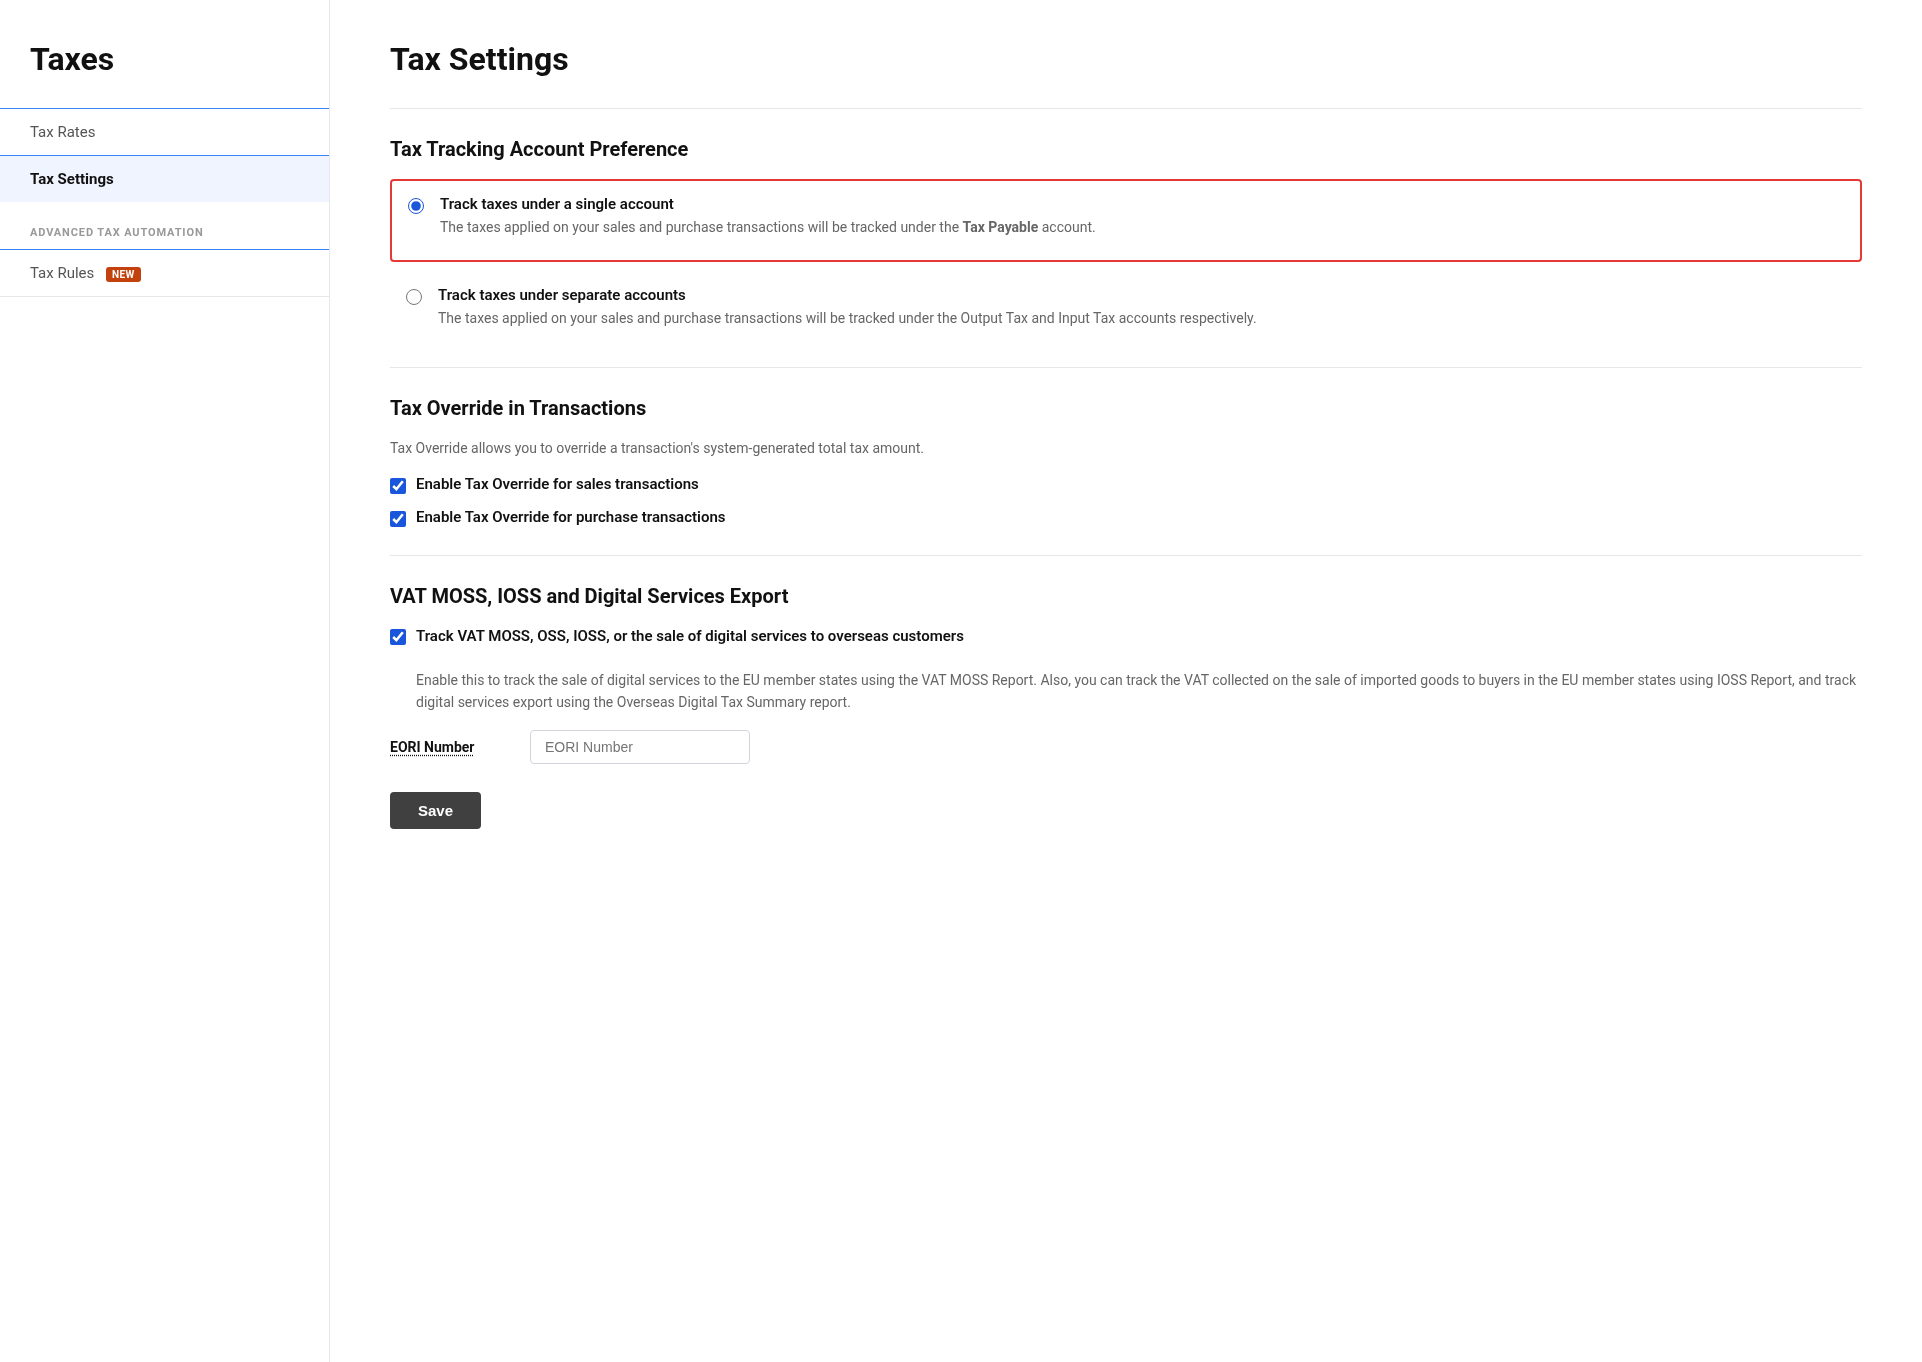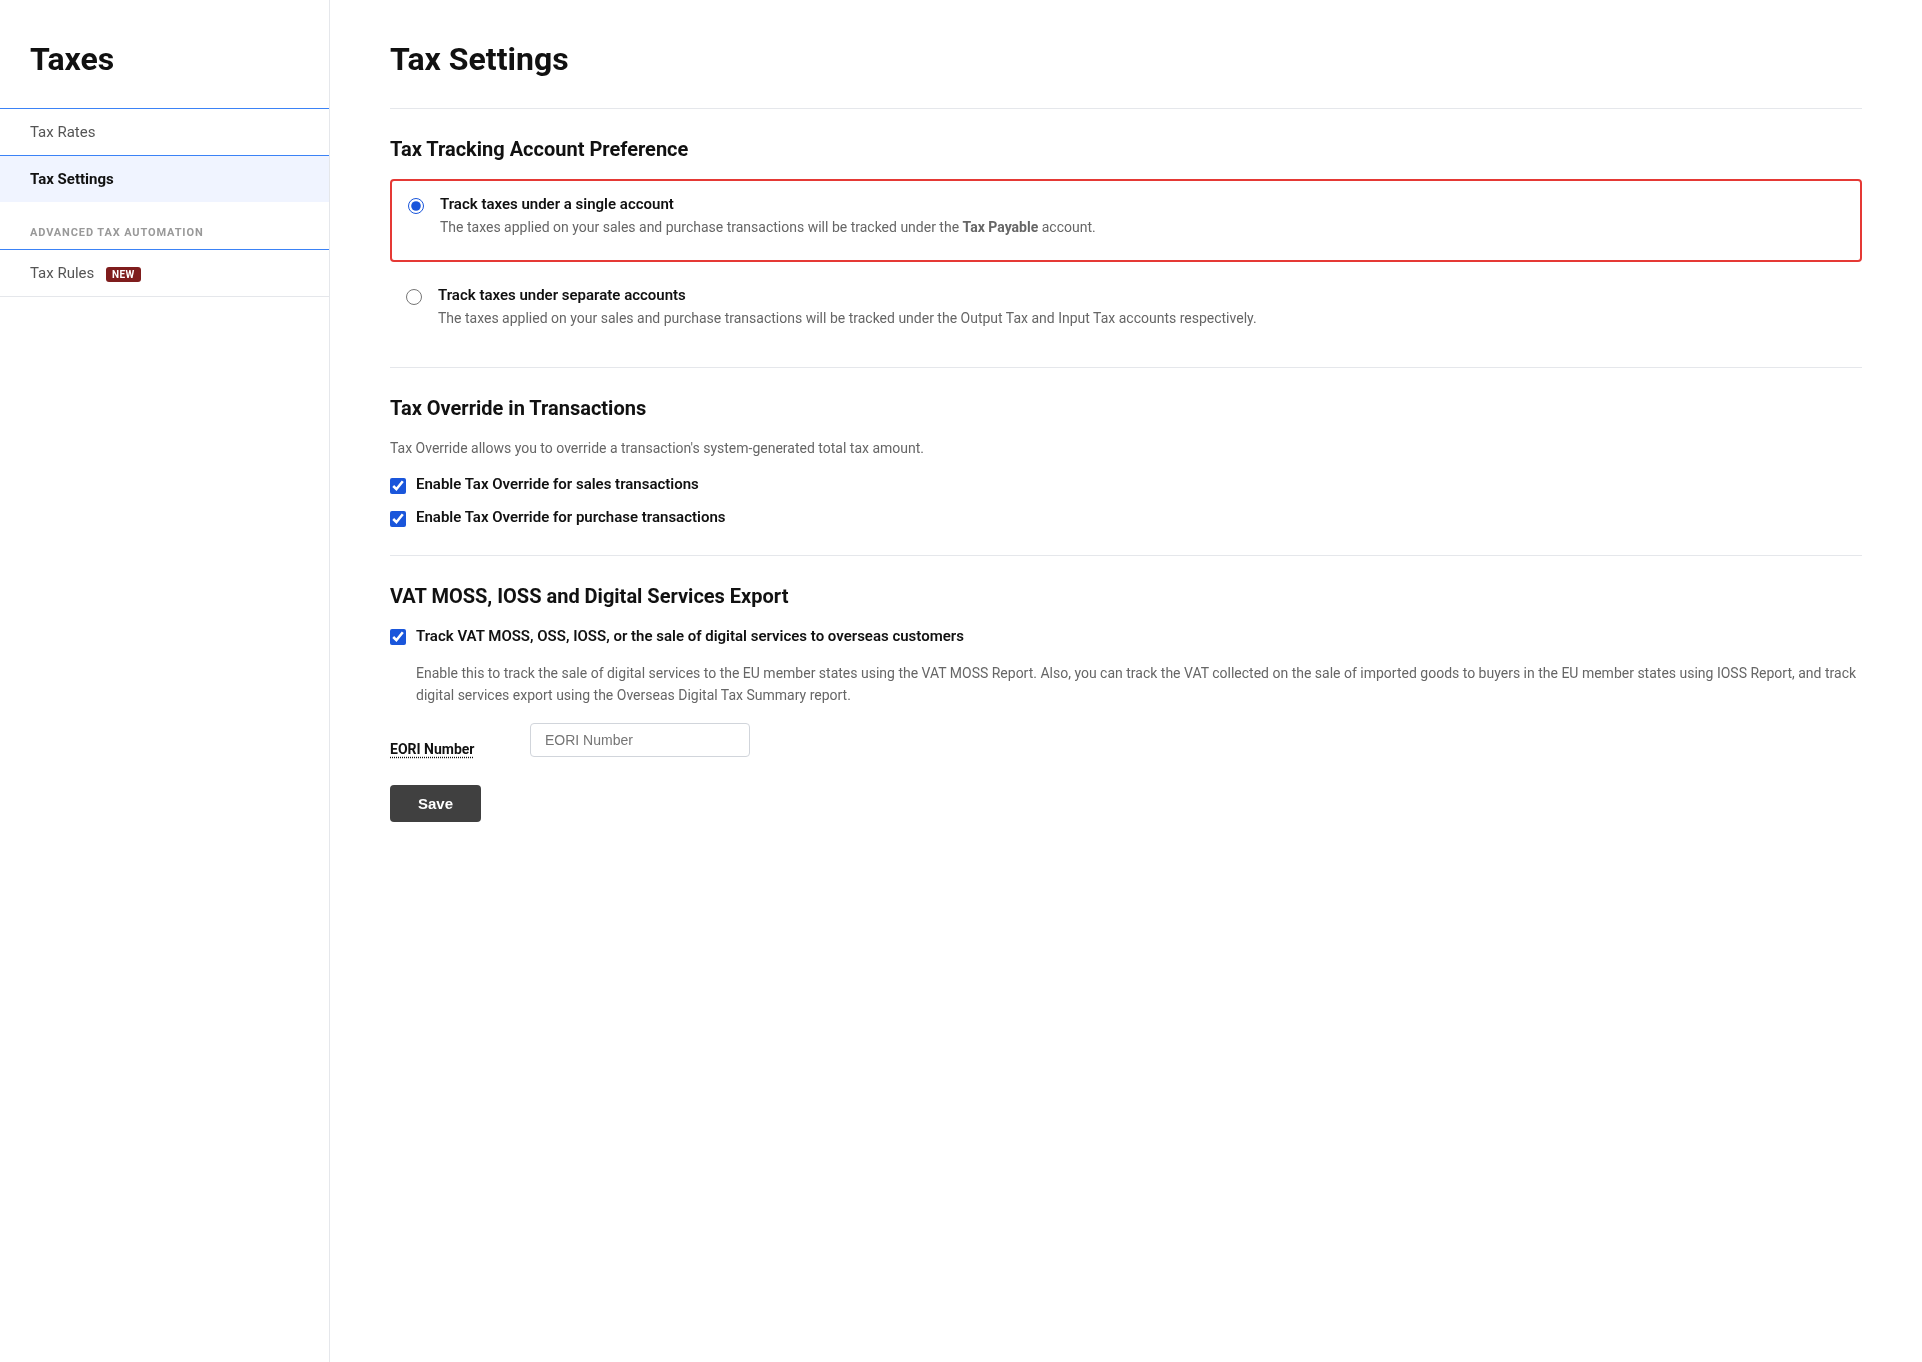--- a/index.html
+++ b/index.html
@@ -43,21 +43,21 @@
     .sidebar-section-label {
       font-size: 11px;
       font-weight: 700;
       color: #999;
       letter-spacing: 0.08em;
       padding: 24px 30px 10px 30px;
       text-transform: uppercase;
     }
     .new-badge {
       display: inline-block;
-      background: #7f1d1d;
+      background: #c2410c;
       color: #fff;
       font-size: 10px;
       font-weight: 700;
       padding: 2px 6px;
       border-radius: 3px;
       margin-left: 8px;
       vertical-align: middle;
       letter-spacing: 0.04em;
     }
 
@@ -139,35 +139,35 @@
     }
     .checkbox-option-label {
       font-size: 15px;
       font-weight: 600;
       color: #111;
     }
     .checkbox-option-desc {
       font-size: 14px;
       color: #666;
       line-height: 1.6;
-      margin-top: 17px;
+      margin-top: 24px;
     }
 
     
     .section-description {
       font-size: 14px;
       color: #666;
       margin-bottom: 16px;
       line-height: 1.5;
     }
 
     
     .eori-row {
       display: flex;
-      align-items: flex-end;
+      align-items: center;
       gap: 20px;
       margin-top: 16px;
     }
     .eori-label {
       font-size: 14px;
       font-weight: 700;
       color: #111;
       min-width: 120px;
       text-decoration: underline dotted;
       text-underline-offset: 3px;

